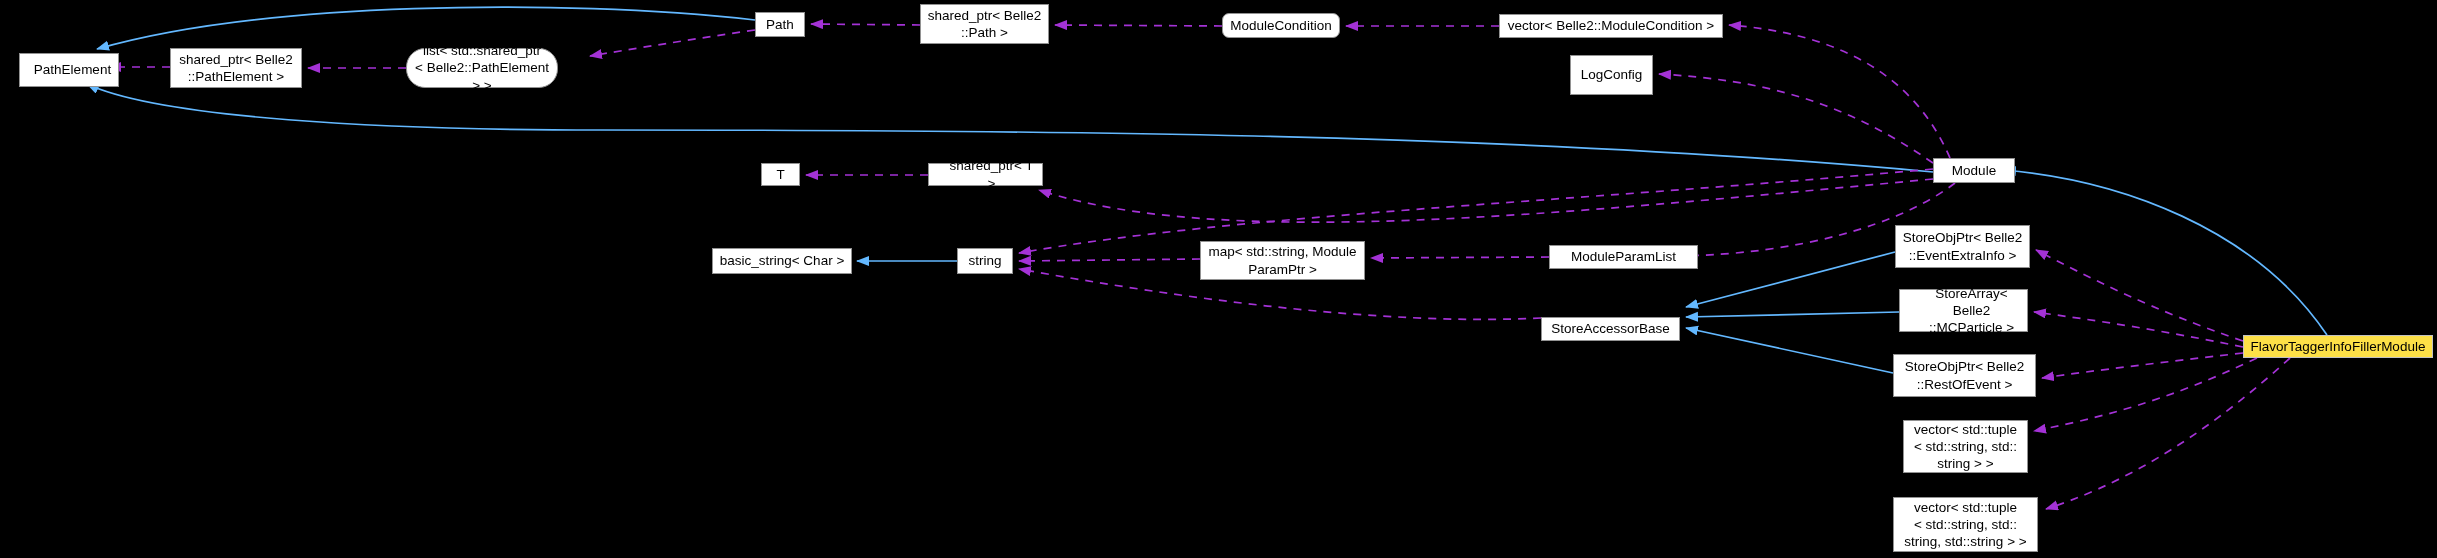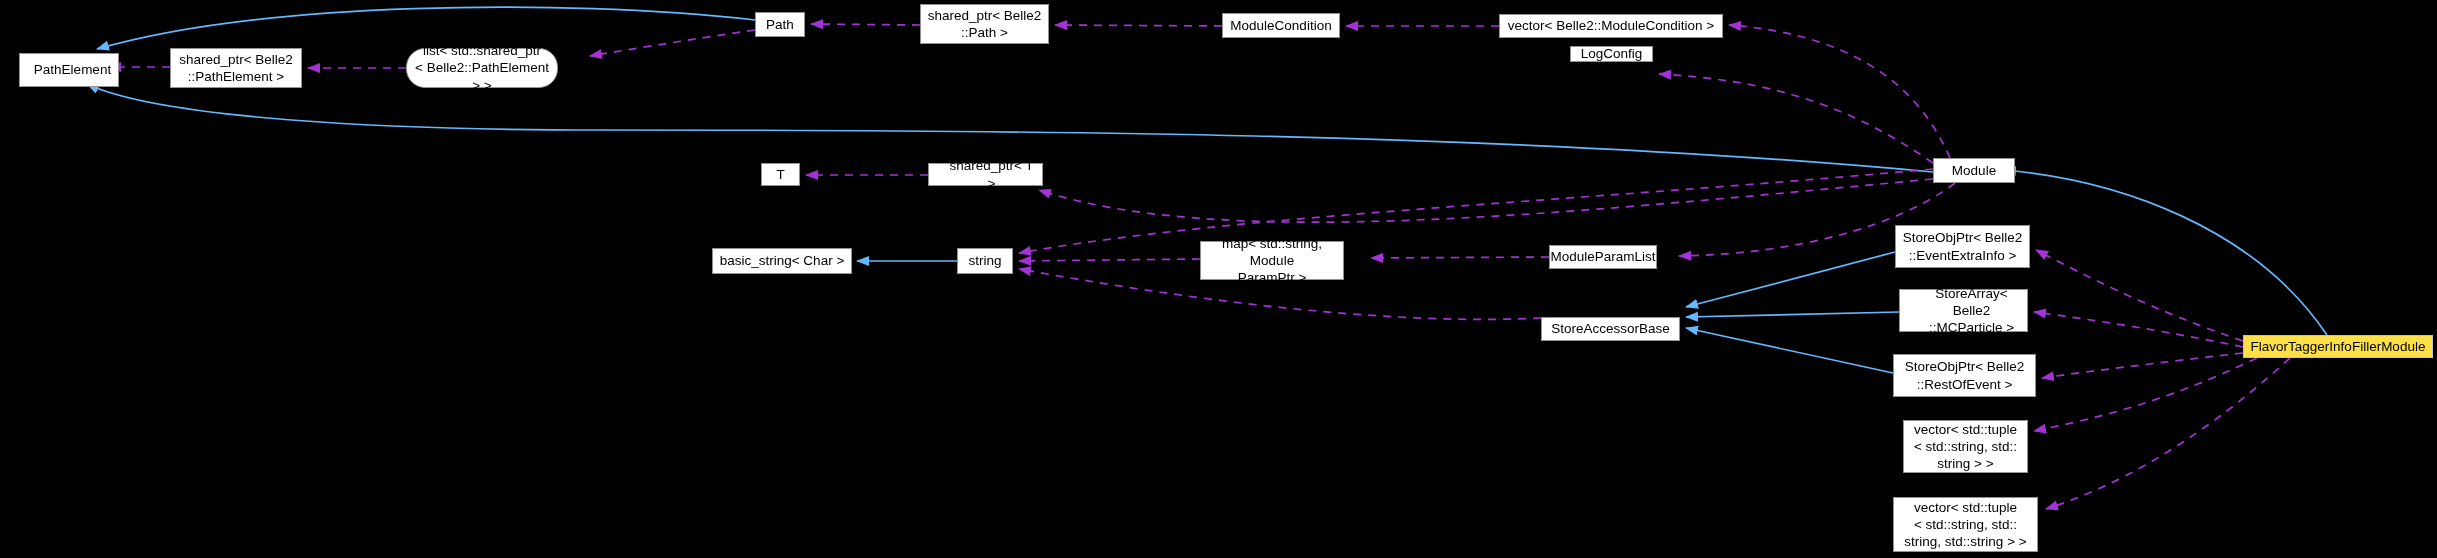--- a/index.html
+++ b/index.html
@@ -80,31 +80,31 @@
   </svg>
   <div id="nodes">
       <div class="node" style="left: 19px; top: 53px; width: 100px; height: 34px; padding-left: 11px;">PathElement</div>
       <div class="node" style="left: 170px; top: 48px; width: 132px; height: 40px;">shared_ptr&lt; Belle2
 ::PathElement &gt;</div>
       <div class="node" style="left: 406px; top: 48px; width: 152px; height: 40px; border-radius: 19px;">list&lt; std::shared_ptr
 &lt; Belle2::PathElement &gt; &gt;</div>
       <div class="node" style="left: 755px; top: 12px; width: 50px; height: 25px;">Path</div>
       <div class="node" style="left: 920px; top: 4px; width: 129px; height: 40px;">shared_ptr&lt; Belle2
 ::Path &gt;</div>
-      <div class="node" style="left: 1222px; top: 13px; width: 118px; height: 25px;">ModuleCondition</div>
+      <div class="node" style="left: 1222px; top: 13px; width: 118px; height: 25px; border-radius: 7px;">ModuleCondition</div>
       <div class="node" style="left: 1499px; top: 14px; width: 224px; height: 24px;">vector&lt; Belle2::ModuleCondition &gt;</div>
-      <div class="node" style="left: 1570px; top: 46px; width: 83px; height: 16px;">LogConfig</div>
+      <div class="node" style="left: 1570px; top: 55px; width: 83px; height: 40px;">LogConfig</div>
       <div class="node" style="left: 1933px; top: 158px; width: 82px; height: 25px;">Module</div>
       <div class="node" style="left: 761px; top: 163px; width: 39px; height: 23px;">T</div>
       <div class="node" style="left: 928px; top: 163px; width: 115px; height: 23px; padding-left: 16px;">shared_ptr&lt; T &gt;</div>
       <div class="node" style="left: 712px; top: 248px; width: 140px; height: 26px;">basic_string&lt; Char &gt;</div>
       <div class="node" style="left: 957px; top: 248px; width: 56px; height: 26px;">string</div>
-      <div class="node" style="left: 1200px; top: 241px; width: 144px; height: 39px;">map&lt; std::string, Module
+      <div class="node" style="left: 1200px; top: 241px; width: 165px; height: 39px;">map&lt; std::string, Module
 ParamPtr &gt;</div>
-      <div class="node" style="left: 1549px; top: 245px; width: 108px; height: 24px;">ModuleParamList</div>
+      <div class="node" style="left: 1549px; top: 245px; width: 149px; height: 24px;">ModuleParamList</div>
       <div class="node" style="left: 1541px; top: 306px; width: 139px; height: 24px; margin-top: 11px;">StoreAccessorBase</div>
       <div class="node" style="left: 1895px; top: 225px; width: 135px; height: 43px;">StoreObjPtr&lt; Belle2
 ::EventExtraInfo &gt;</div>
       <div class="node" style="left: 1899px; top: 289px; width: 129px; height: 43px; padding-left: 20px;">StoreArray&lt; Belle2
 ::MCParticle &gt;</div>
       <div class="node" style="left: 1893px; top: 354px; width: 143px; height: 43px;">StoreObjPtr&lt; Belle2
 ::RestOfEvent &gt;</div>
       <div class="node" style="left: 1903px; top: 420px; width: 125px; height: 53px;">vector&lt; std::tuple
 &lt; std::string, std::
 string &gt; &gt;</div>

